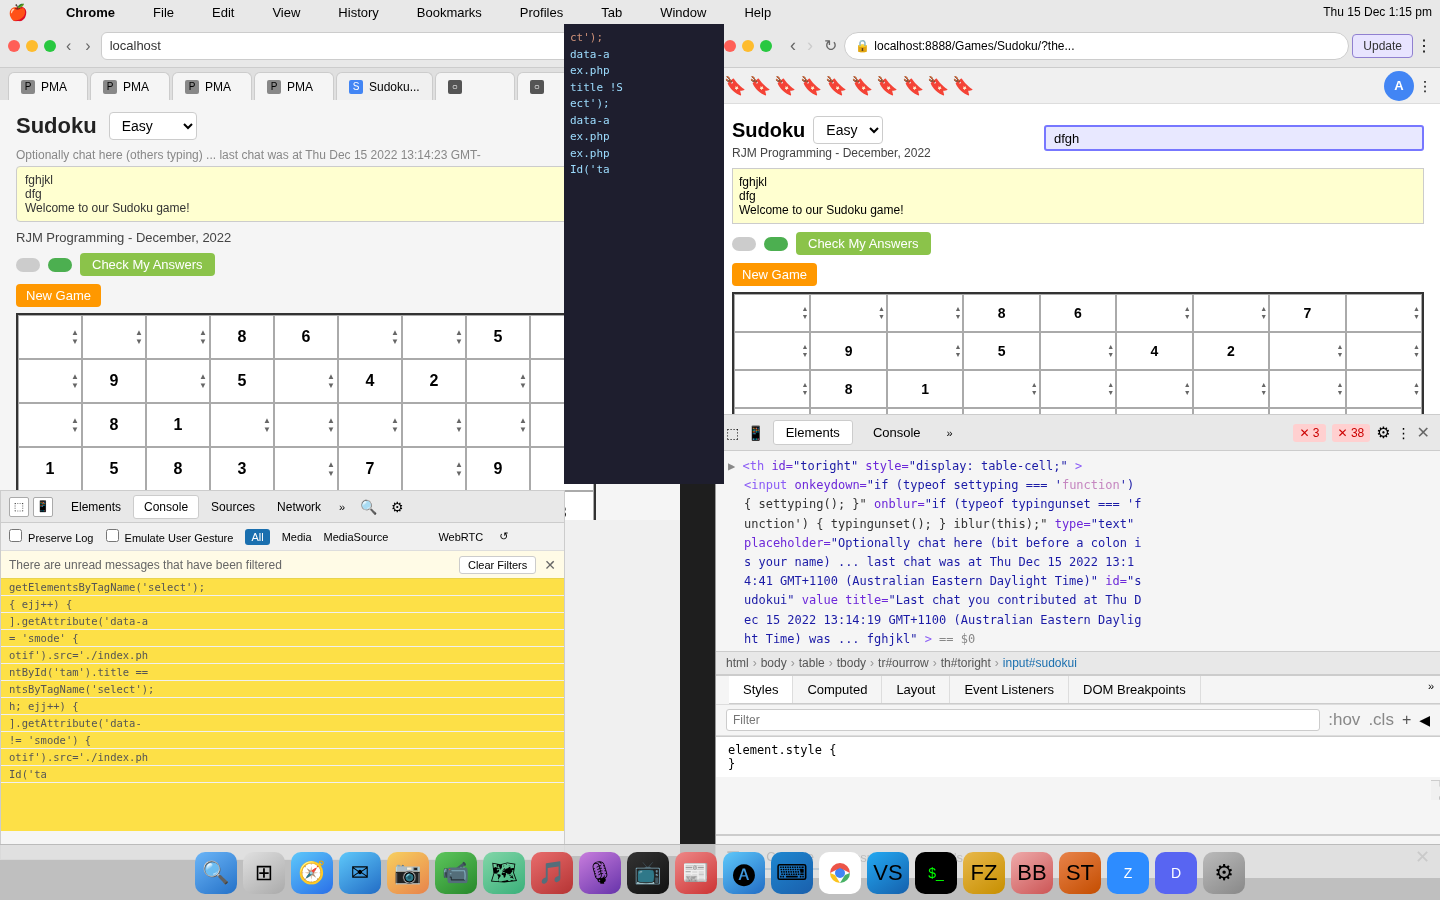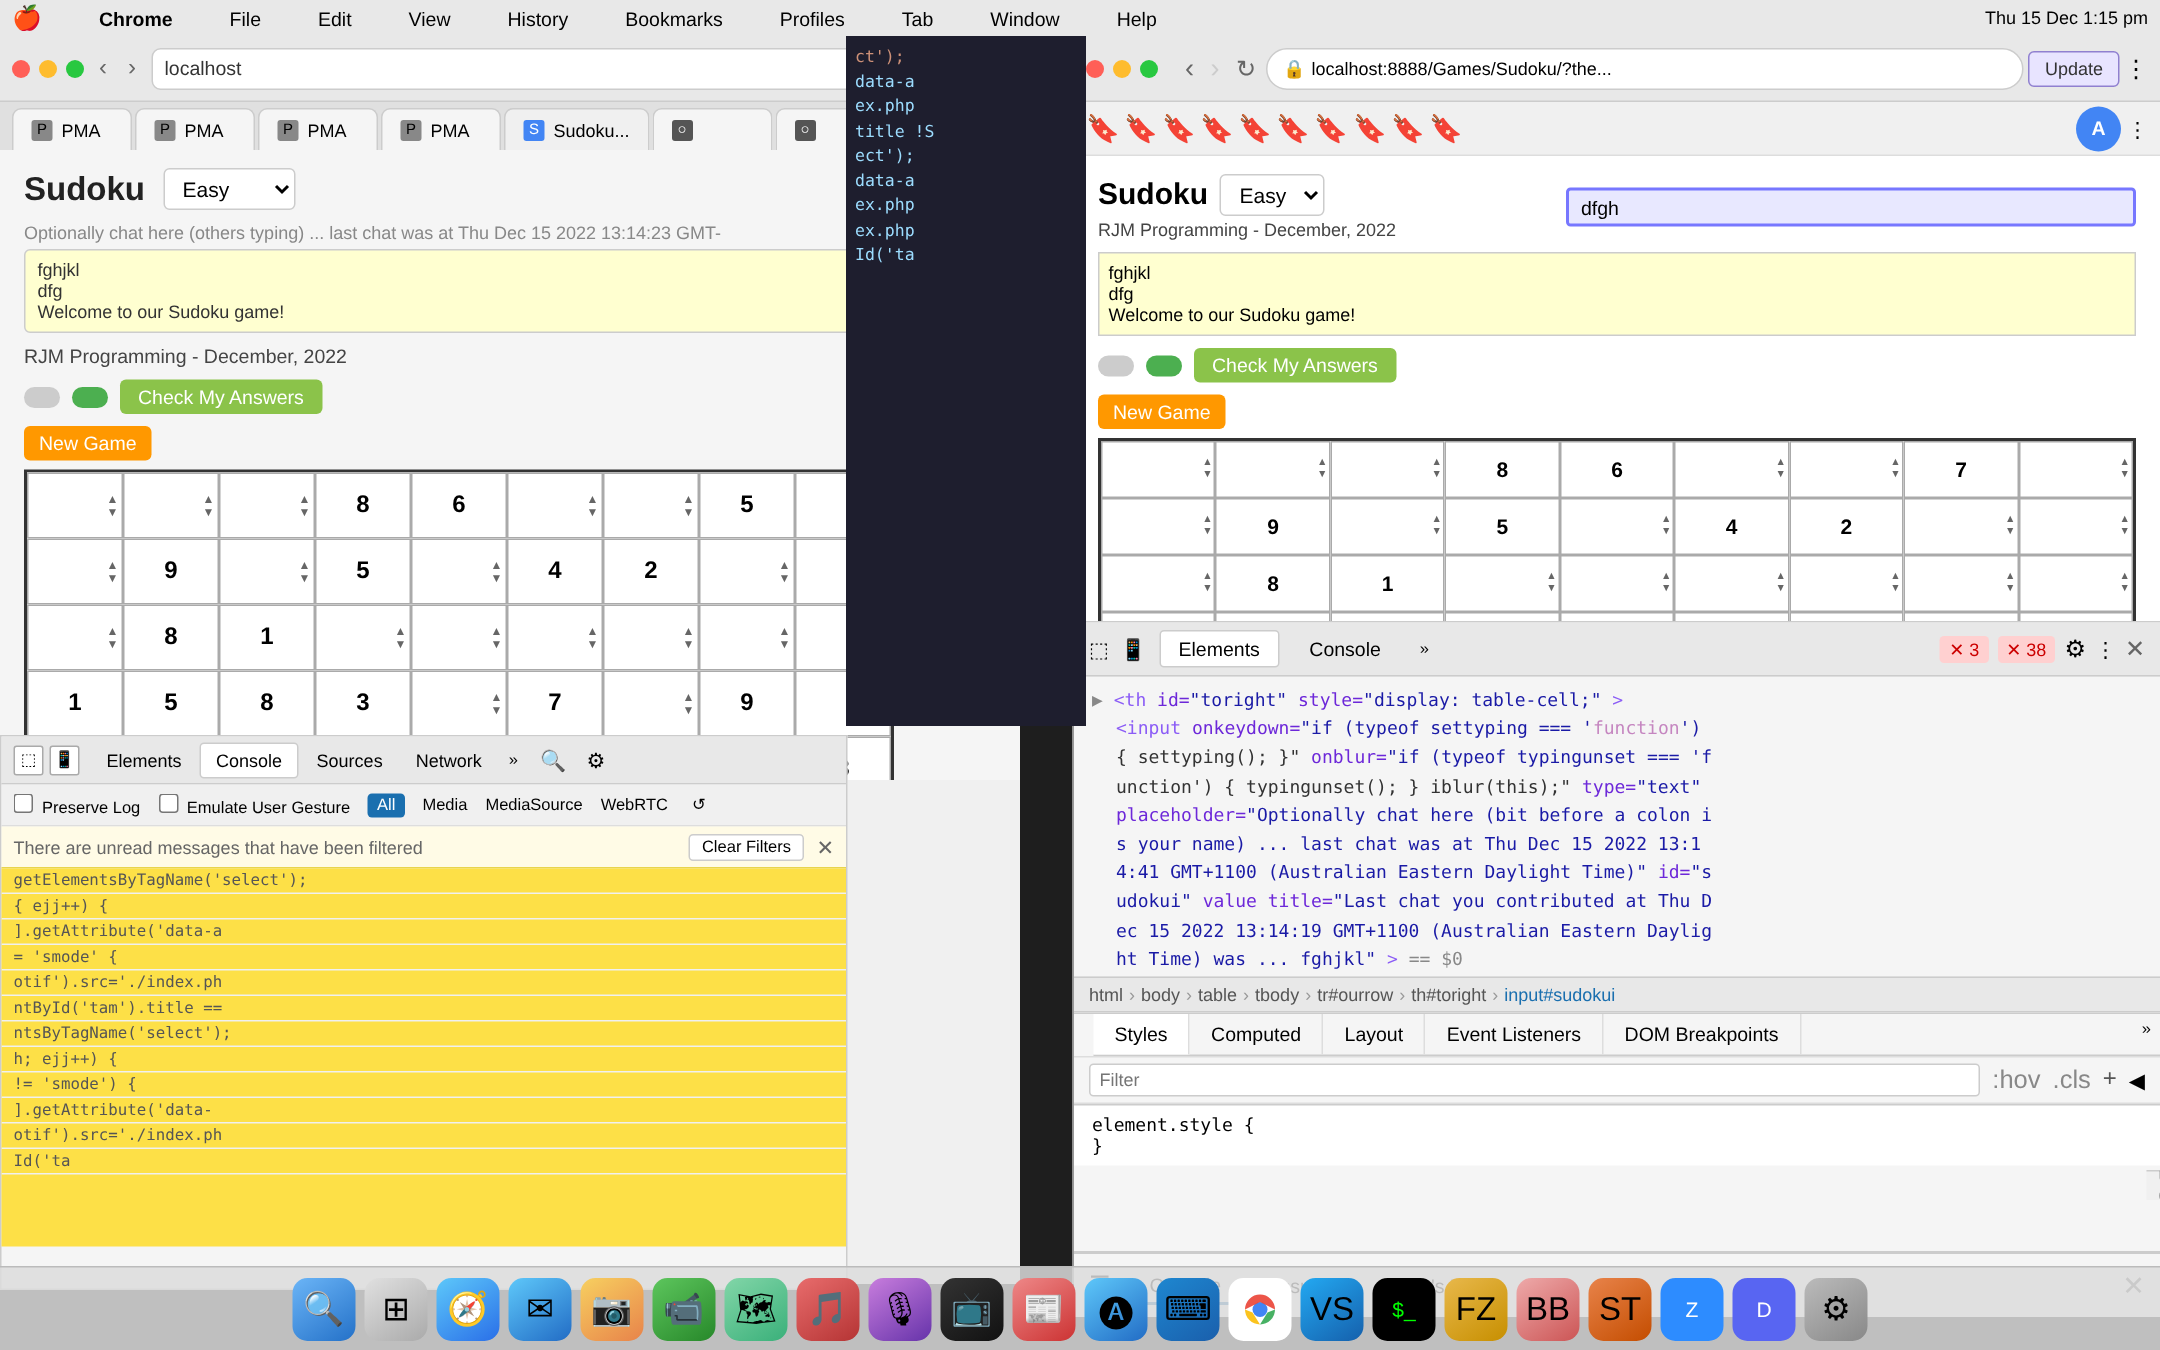--- a/index.html
+++ b/index.html
@@ -576,41 +576,41 @@
         <input type="checkbox" class="dt-checkbox" style="">
         <span>Preserve Log</span>
       </label>
       <label>
         <input type="checkbox" class="dt-checkbox" style="">
         <span>Emulate User Gesture</span>
       </label>
       <span style="padding:2px 6px;background:#1a6faf;color:white;border-radius:3px;font-size:11px;cursor:pointer;">All</span>
       <span style="font-size:11px;cursor:pointer;">Media</span>
       <span style="font-size:11px;cursor:pointer;">MediaSource</span>
-      <span style="font-size:11px;cursor:pointer;">WebRTC</span>
+      <span style="font-size:11px;cursor:pointer;margin-left:38px;">WebRTC</span>
       <button style="margin-left:4px;font-size:11px;background:none;border:none;cursor:pointer;">↺</button>
     </div>
     <div class="dt-filter-msg">
       <span>There are unread messages that have been filtered</span>
       <div style="display:flex;align-items:center;gap:8px;">
         <button class="dt-filter-btn">Clear Filters</button>
         <span class="dt-filter-msg-close">✕</span>
       </div>
     </div>
     <div class="dt-console-area">
       <div class="dt-console-line dt-code">getElementsByTagName('select');</div>
       <div class="dt-console-line dt-code">{ ejj++) {</div>
       <div class="dt-console-line dt-code">].getAttribute('data-a</div>
       <div class="dt-console-line dt-code">= 'smode' {</div>
       <div class="dt-console-line dt-code">otif').src='./index.ph</div>
       <div class="dt-console-line dt-code">ntById('tam').title ==</div>
       <div class="dt-console-line dt-code">ntsByTagName('select');</div>
       <div class="dt-console-line dt-code">h; ejj++) {</div>
+      <div class="dt-console-line dt-code">].getAttribute('data-</div>
       <div class="dt-console-line dt-code">!= 'smode') {</div>
-      <div class="dt-console-line dt-code">].getAttribute('data-</div>
       <div class="dt-console-line dt-code">otif').src='./index.ph</div>
       <div class="dt-console-line dt-code">Id('ta</div>
     </div>
   </div>
 </div>
 
 <div class="overlay-code-window">
   <div class="oc-line"><span class="oc-string">ct');</span></div>
   <div class="oc-line"></div>
   <div class="oc-line"><span>data-a</span></div>

